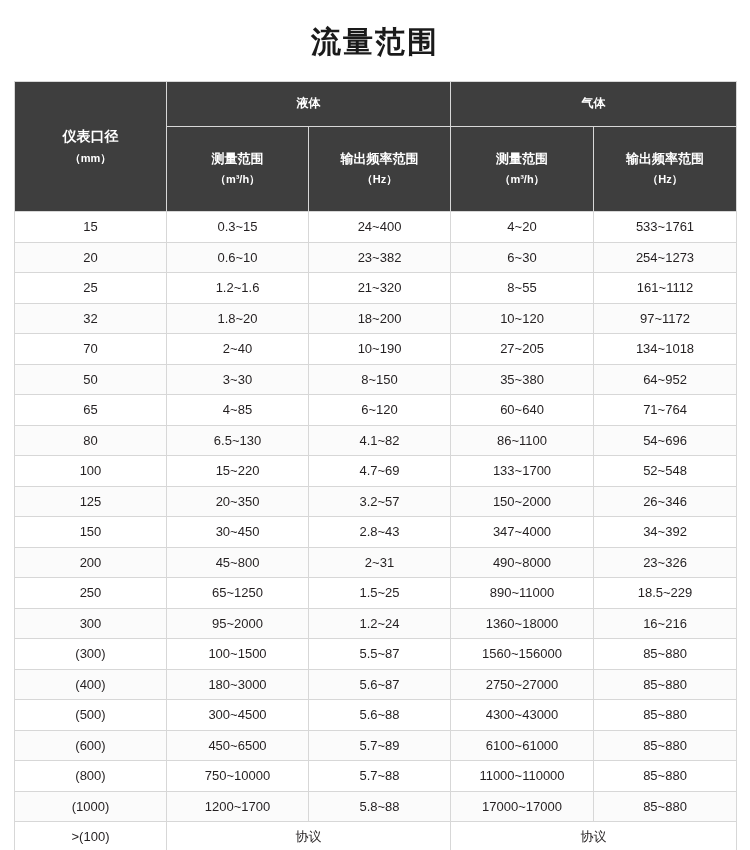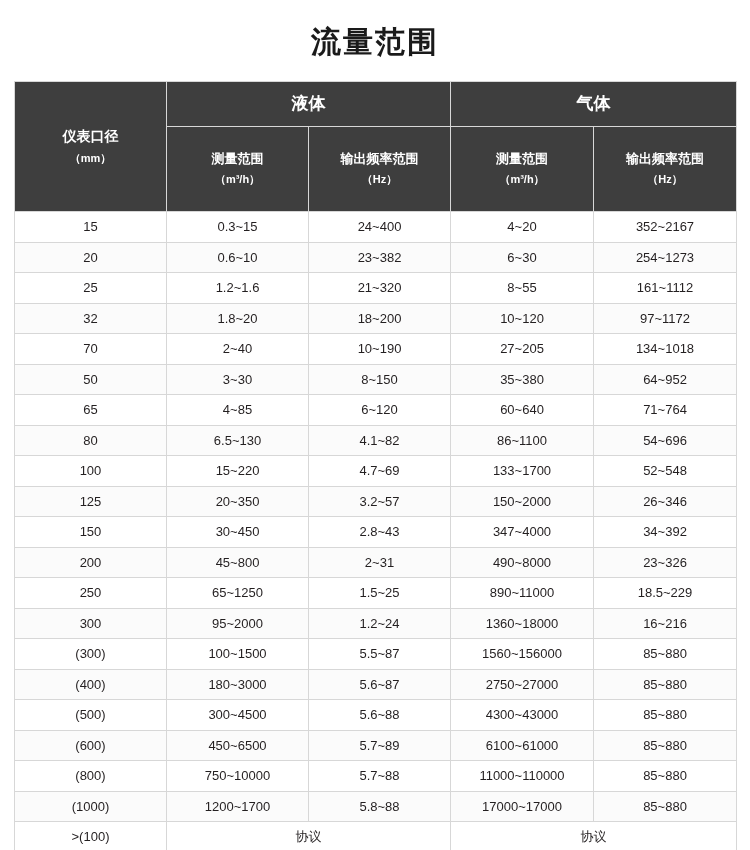--- a/index.html
+++ b/index.html
@@ -46,21 +46,21 @@
     vertical-align: middle;
   }
   thead th {
     background: #3e3e3e;
     color: #ffffff;
     border: 1px solid #555555;
     font-weight: bold;
     line-height: 1.45;
   }
   thead th.grp {
-    font-size: 17px;
+    font-size: 12px;
     height: 42px;
     margin-left: 17px;
   }
   thead th.sub {
     font-size: 13px;
     height: 76px;
     padding: 4px 14px;
     margin-top: 23px;
   }
   thead th.diam {
@@ -132,21 +132,21 @@
             <span class="unit">（Hz）</span>
           </th>
         </tr>
       </thead>
       <tbody id="tbody">
           <tr>
             <td>15</td>
             <td>0.3~15</td>
             <td>24~400</td>
             <td>4~20</td>
-            <td>352~2167</td>
+            <td>533~1761</td>
           </tr>
           <tr>
             <td>20</td>
             <td>0.6~10</td>
             <td>23~382</td>
             <td>6~30</td>
             <td>254~1273</td>
           </tr>
           <tr>
             <td>25</td>

